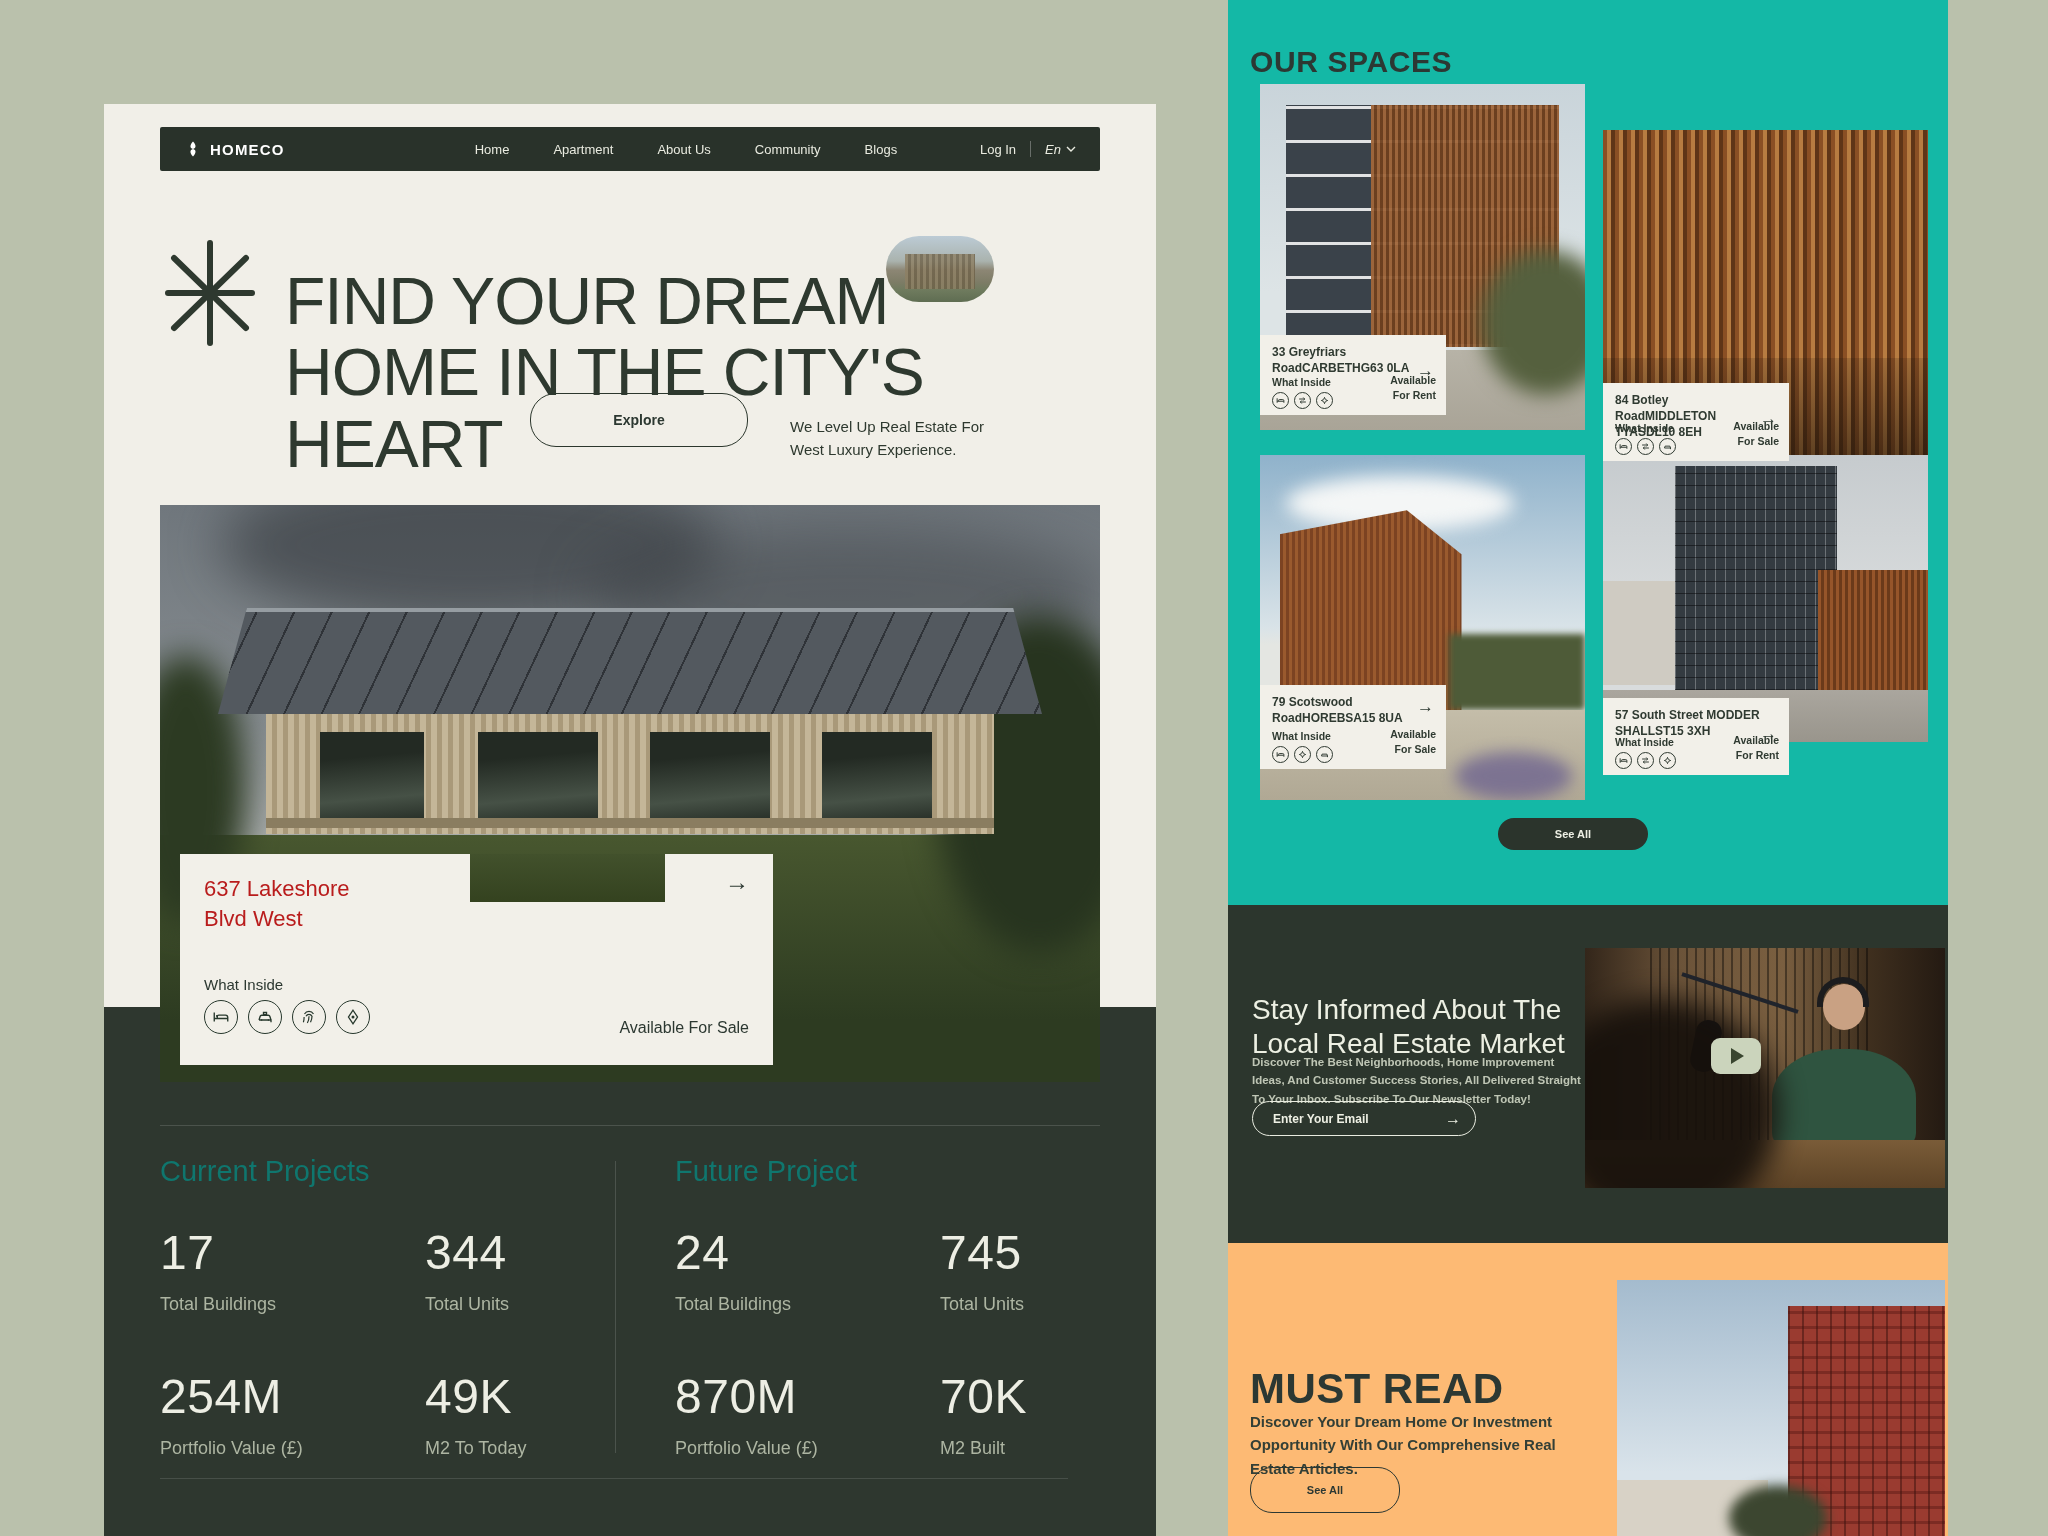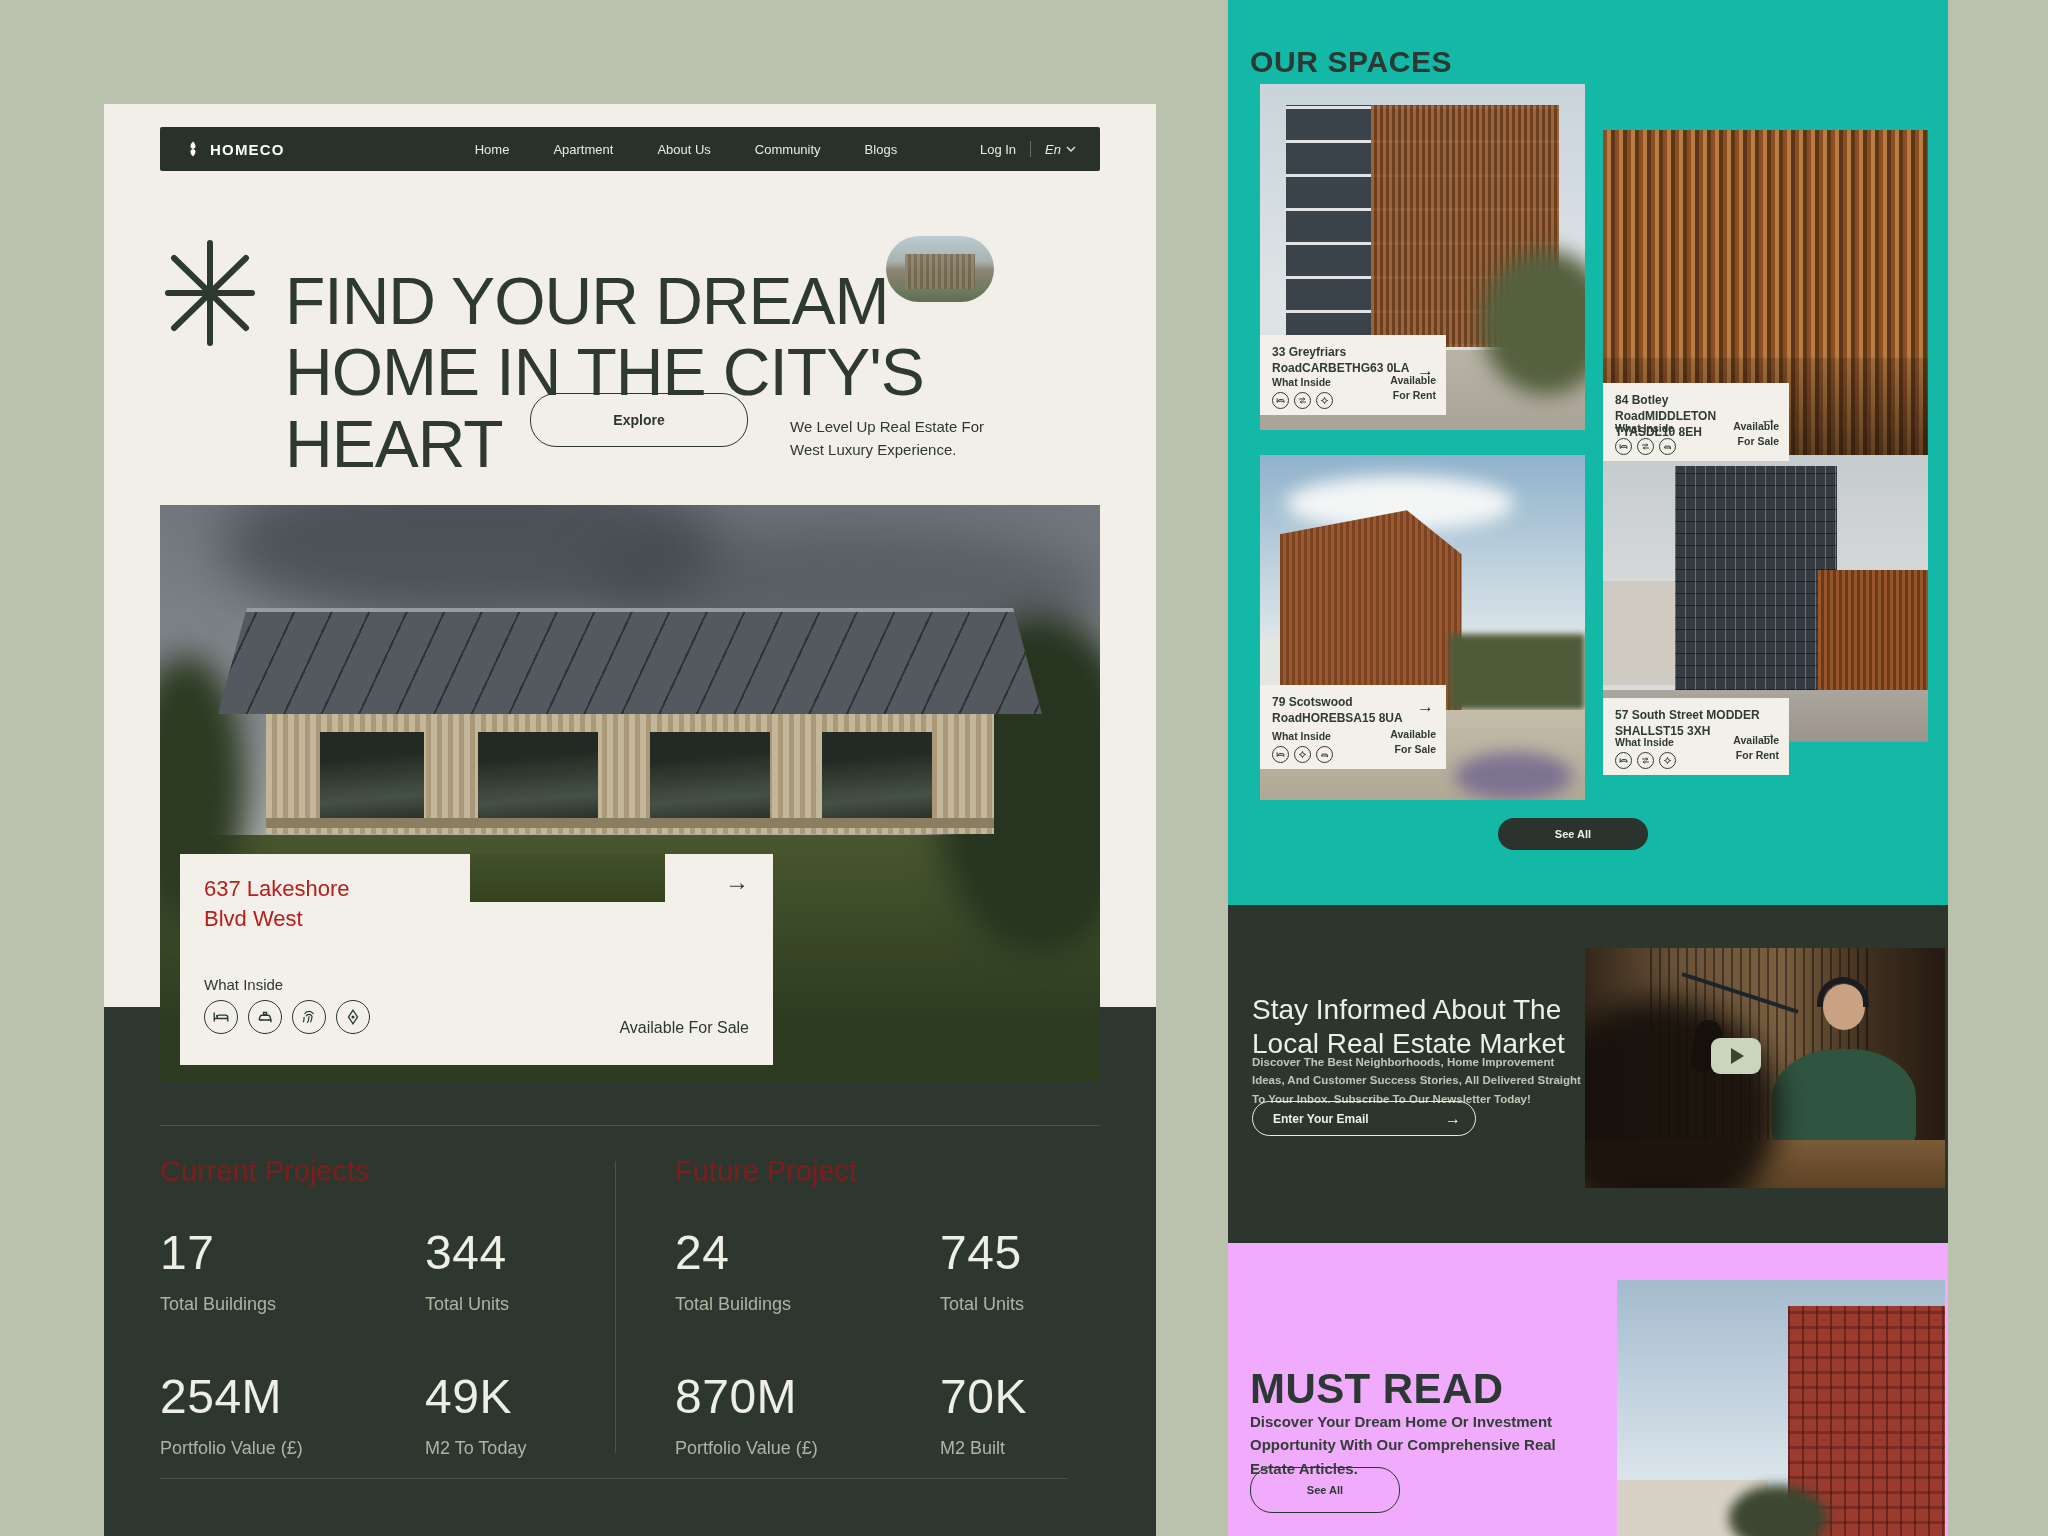--- a/index.html
+++ b/index.html
@@ -56,21 +56,21 @@
   .wi-label{position:absolute;left:24px;top:122px;font-size:15px;color:#2c3831;}
   .wi-icons{position:absolute;left:24px;top:146px;display:flex;gap:10px;}
   .wi-ic{width:34px;height:34px;border:1.4px solid #27382d;border-radius:50%;display:flex;
     align-items:center;justify-content:center;box-sizing:border-box;}
   .avail-main{position:absolute;right:24px;bottom:28px;font-size:16px;color:#2c3831;}
   
   .stats{position:absolute;left:56px;top:1021px;width:940px;color:#e9ebdf;}
   .stats-hr-top{position:absolute;left:0;top:0;width:940px;height:1px;background:rgba(255,255,255,.14);}
   .stats-hr-bot{position:absolute;left:0;top:353px;width:908px;height:1px;background:rgba(255,255,255,.12);}
   .stats-vr{position:absolute;left:455px;top:36px;width:1px;height:292px;background:rgba(255,255,255,.14);}
-  .stat-col-title{position:absolute;top:30px;font-size:29px;font-weight:500;color:#7f1d1d;}
+  .stat-col-title{position:absolute;top:30px;font-size:29px;font-weight:500;color:#0f766e;}
   .stat-val{font-size:48px;font-weight:400;color:#edeee4;letter-spacing:.5px;}
   .stat-lab{font-size:18px;color:#adb5a2;margin-top:14px;}
   .stat{position:absolute;width:250px;}
   
   .panel-right{position:absolute;left:1228px;top:0;width:720px;height:1536px;}
   .sec-spaces{position:absolute;left:0;top:0;width:720px;height:905px;background:#14b8a6;}
   .spaces-title{position:absolute;left:22px;top:20px;font-size:30px;font-weight:600;letter-spacing:.02em;color:#2c3833;}
   .space-card{position:absolute;width:325px;overflow:visible;cursor:pointer;}
   .sc-photo{position:absolute;left:0;top:0;width:100%;height:100%;overflow:hidden;}
   .sc1{left:32px;top:84px;height:346px;}
@@ -141,21 +141,21 @@
   .pod-phones{position:absolute;left:64.5%;top:12%;width:52px;height:30px;border:6px solid #1c1c1e;
     border-bottom:none;border-radius:26px 26px 0 0;box-sizing:border-box;}
   .pod-mic{position:absolute;left:26%;top:18%;width:34%;height:4px;background:#20242c;transform:rotate(18deg);}
   .pod-mic2{position:absolute;left:30%;top:30%;width:26px;height:52px;border-radius:12px;background:#14161a;transform:rotate(12deg);}
   .pod-blur{position:absolute;left:-12%;bottom:-16%;width:66%;height:95%;border-radius:50%;
     background:#16100b;filter:blur(14px);opacity:.92;}
   .play-btn{position:absolute;left:126px;top:90px;width:50px;height:36px;border-radius:9px;background:#cbd4bc;
     display:flex;align-items:center;justify-content:center;cursor:pointer;}
   .play-tri{width:0;height:0;border-left:13px solid #39452f;border-top:8px solid transparent;border-bottom:8px solid transparent;margin-left:3px;}
   
-  .sec-read{position:absolute;left:0;top:1243px;width:720px;height:293px;background:#f0abfc;overflow:hidden;}
+  .sec-read{position:absolute;left:0;top:1243px;width:720px;height:293px;background:#fdba74;overflow:hidden;}
   .read-title{position:absolute;left:22px;top:80px;font-size:42px;font-weight:600;letter-spacing:.01em;color:#2c3833;}
   .read-body{position:absolute;left:22px;top:152px;width:330px;font-size:15px;line-height:1.55;font-weight:bold;color:#333f36;}
   .btn-seeall-line{position:absolute;left:22px;top:224px;width:148px;height:44px;border:1.6px solid #2c3833;border-radius:22px;
     display:flex;align-items:center;justify-content:center;font-size:11px;font-weight:bold;color:#2c3833;cursor:pointer;}
   .photo-red{position:absolute;left:389px;top:37px;width:328px;height:256px;overflow:hidden;
     background:linear-gradient(180deg,#a4bbce,#d9e3ea 75%);}
   .red-tower{position:absolute;right:0;top:10%;width:48%;height:90%;
     background:repeating-linear-gradient(0deg,#9a3b30 0 12px,#7c2b23 12px 15px);}
   .red-tower2{position:absolute;right:0;top:10%;width:48%;height:90%;
     background:repeating-linear-gradient(90deg,rgba(60,18,14,.5) 0 2px,transparent 2px 14px);}

